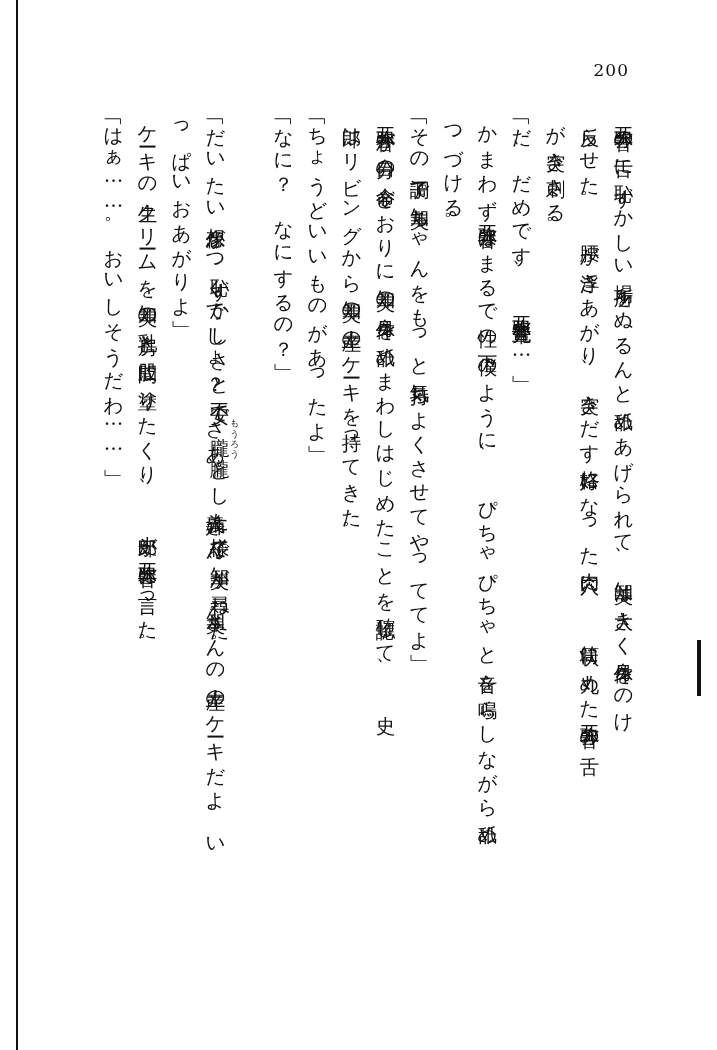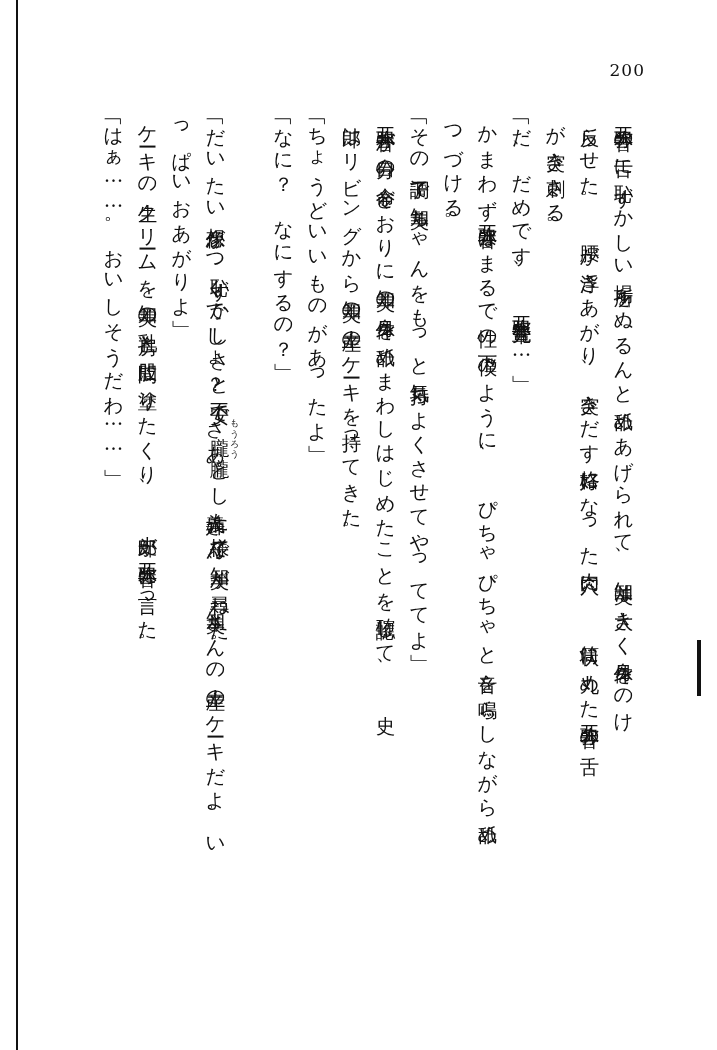--- a/index.html
+++ b/index.html
@@ -31,21 +31,21 @@
     position: absolute;
     right: 16px;
     top: 640px;
     width: 4px;
     height: 56px;
     background: #111111;
   }
   .page-number {
     position: absolute;
     top: 60px;
-    right: 72px;
+    right: 88px;
     font-size: 17px;
     letter-spacing: 1px;
     color: #111111;
     font-family: "DejaVu Serif", "Liberation Serif", serif;
   }
   
   .text-block {
     position: absolute;
     top: 112px;
     right: 84px;

